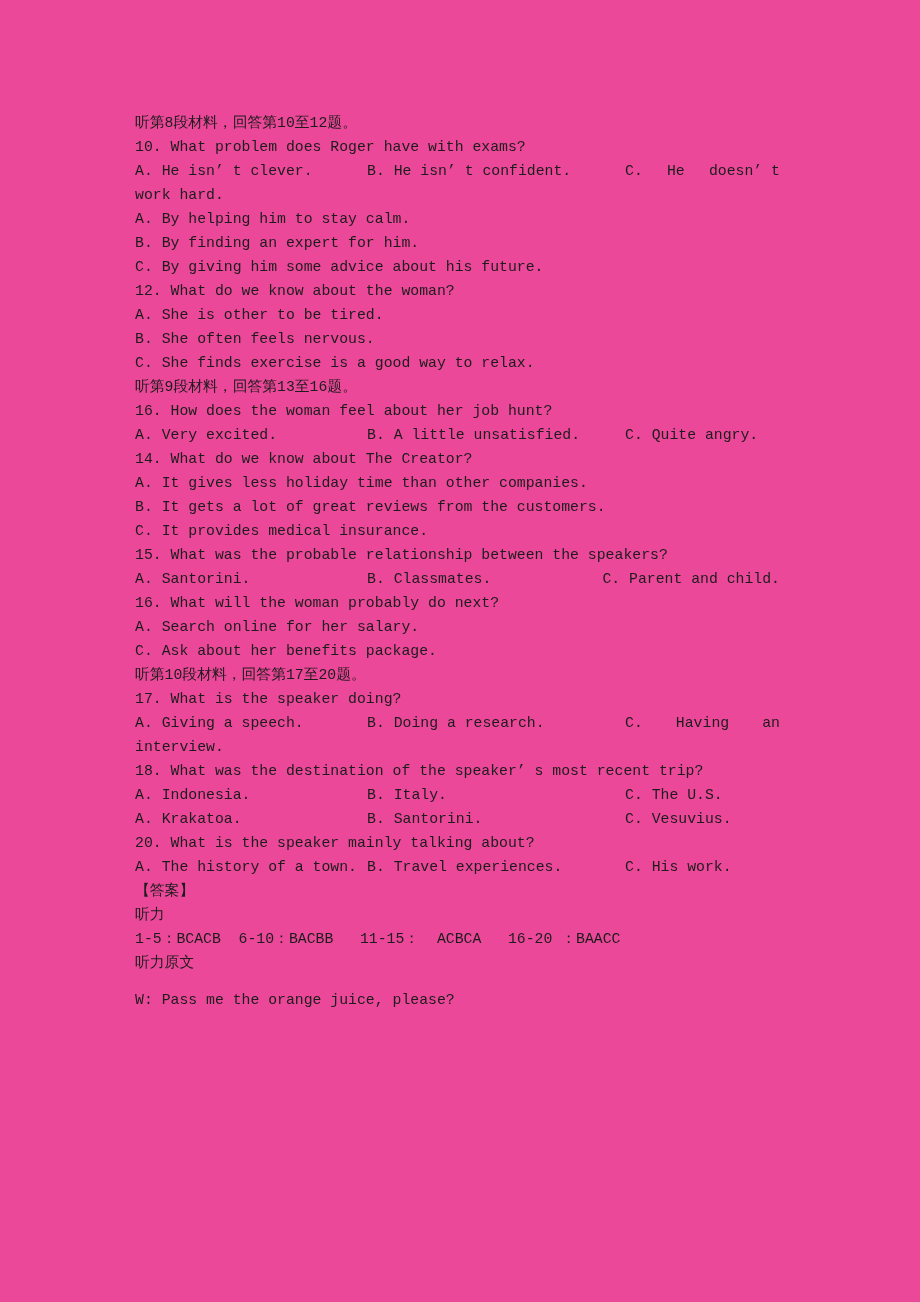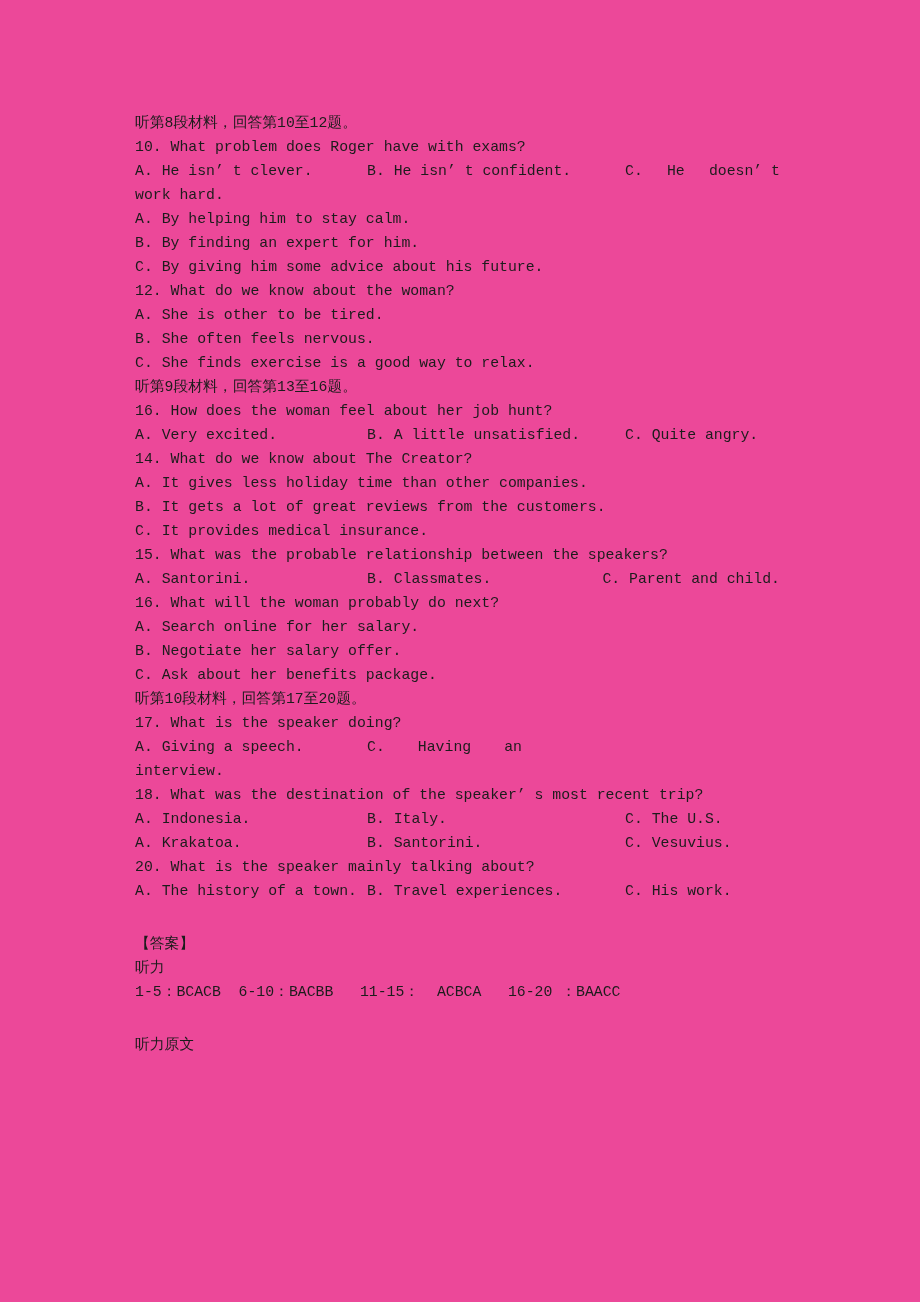--- a/index.html
+++ b/index.html
@@ -10,21 +10,21 @@
     font-size:14.8px;
     -webkit-font-smoothing:antialiased;
   }
   .block{position:absolute;left:135px;top:111px;width:645px;}
   .ln{height:24px;line-height:24px;white-space:pre;}
   .row{display:flex;}
   .ca{flex:0 0 232px;white-space:pre;}
   .cb{flex:1 1 auto;white-space:pre;}
   .cc{flex:0 0 155px;white-space:pre;}
   .cc.spread{display:flex;justify-content:space-between;}
-  .gap-l{margin-top:29px;}
+  .gap-l{}
   .gap-s{margin-top:13px;}
   .b{font-weight:bold;}
 </style>
 </head>
 <body>
 
 <div class="page">
   <div class="block" id="doc-lines">
       <div class="ln">听第8段材料，回答第10至12题。</div>
       <div class="ln">10. What problem does Roger have with exams?</div>
@@ -41,29 +41,29 @@
       <div class="ln">16. How does the woman feel about her job hunt?</div>
       <div class="ln row"><span class="ca">A. Very excited.</span><span class="cb">B. A little unsatisfied.</span><span class="cc"><span>C. Quite angry.</span></span></div>
       <div class="ln">14. What do we know about The Creator?</div>
       <div class="ln">A. It gives less holiday time than other companies.</div>
       <div class="ln">B. It gets a lot of great reviews from the customers.</div>
       <div class="ln">C. It provides medical insurance.</div>
       <div class="ln">15. What was the probable relationship between the speakers?</div>
       <div class="ln row"><span class="ca">A. Santorini.</span><span class="cb">B. Classmates.</span><span class="cc"><span>C. Parent and child.</span></span></div>
       <div class="ln">16. What will the woman probably do next?</div>
       <div class="ln">A. Search online for her salary.</div>
-      <div class="ln">B. Negotiate her salary offer.</div>
       <div class="ln">C. Ask about her benefits package.</div>
       <div class="ln">听第10段材料，回答第17至20题。</div>
       <div class="ln">17. What is the speaker doing?</div>
-      <div class="ln row"><span class="ca">A. Giving a speech.</span><span class="cc spread"><span>C.</span><span>Having</span><span>an</span></span></div>
+      <div class="ln row"><span class="ca">A. Giving a speech.</span><span class="cb">B. Doing a research.</span><span class="cc spread"><span>C.</span><span>Having</span><span>an</span></span></div>
       <div class="ln">interview.</div>
       <div class="ln">18. What was the destination of the speaker’ s most recent trip?</div>
       <div class="ln row"><span class="ca">A. Indonesia.</span><span class="cb">B. Italy.</span><span class="cc"><span>C. The U.S.</span></span></div>
       <div class="ln row"><span class="ca">A. Krakatoa.</span><span class="cb">B. Santorini.</span><span class="cc"><span>C. Vesuvius.</span></span></div>
       <div class="ln">20. What is the speaker mainly talking about?</div>
       <div class="ln row"><span class="ca">A. The history of a town.</span><span class="cb">B. Travel experiences.</span><span class="cc"><span>C. His work.</span></span></div>
       <div class="ln gap-l">【答案】</div>
       <div class="ln">听力</div>
       <div class="ln">1-5：BCACB  6-10：BACBB   11-15：  ACBCA   16-20 ：BAACC</div>
       <div class="ln gap-l">听力原文</div>
+      <div class="ln gap-s">W: Pass me the orange juice, please?</div>
     </div>
 </div>
 
 </body></html>

